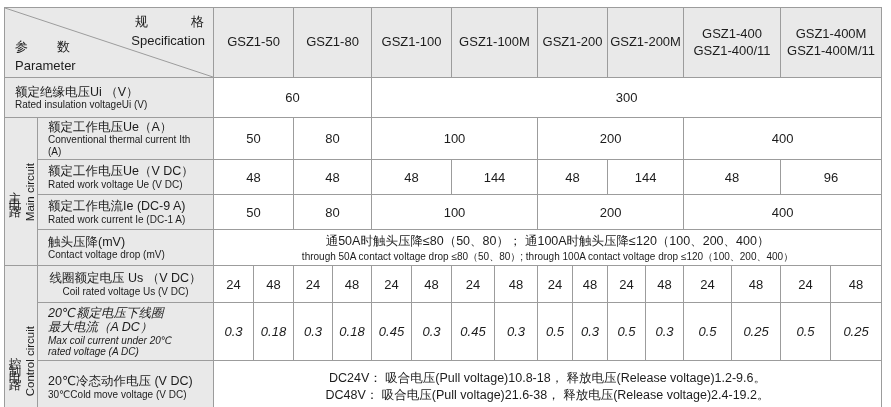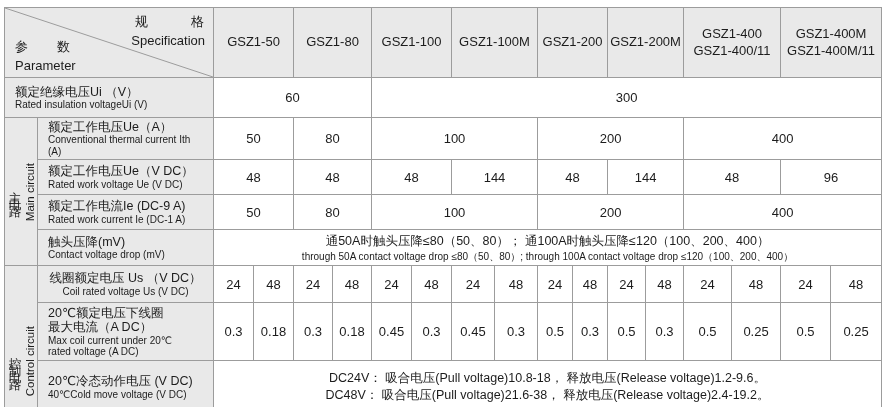--- a/index.html
+++ b/index.html
@@ -21,21 +21,21 @@
     vertical-align:middle;
     font-weight:normal;
     overflow:hidden;
   }
   
   tr.r-head  td,tr.r-head  th{height:53px;}
   tr.r-ins   td{height:35px;}
   tr.r-thin  td{height:30px;}
   tr.r-drop  td{height:31px;}
   tr.r-coilv td{height:32px;text-align:center;}
-  tr.r-coilc td{height:53px;}
+  tr.r-coilc td{height:53px;font-style:italic;}
   tr.r-cold  td{height:48px;}
   tr.r-range td{height:37px;}
 
   .labelbg{background:#e9e9e9;}
   .databg{background:#ffffff;}
 
   
   td.diag{position:relative;padding:8px;}
   td.diag svg{position:absolute;left:0;top:0;width:100%;height:100%;display:block;}
   td.diag .spec-block{position:absolute;top:3px;right:8px;text-align:right;line-height:1.2;}
@@ -249,21 +249,21 @@
     <td class="num databg">0.3</td>
     <td class="num databg">0.5</td>
     <td class="num databg">0.25</td>
     <td class="num databg">0.5</td>
     <td class="num databg">0.25</td>
   </tr>
 
   <tr class="r-cold">
     <td class="lbl labelbg">
       <span class="zh">20℃冷态动作电压 (V DC)</span>
-      <span class="en">40℃Cold move voltage (V DC)</span>
+      <span class="en">30℃Cold move voltage (V DC)</span>
     </td>
     <td class="wide databg" colspan="16">
       <span class="inblock">
         <span class="ln">DC24V： 吸合电压(Pull voltage)10.8-18， 释放电压(Release voltage)1.2-9.6。</span>
         <span class="ln">DC48V： 吸合电压(Pull voltage)21.6-38， 释放电压(Release voltage)2.4-19.2。</span>
       </span>
     </td>
   </tr>
 
   <tr class="r-range">

